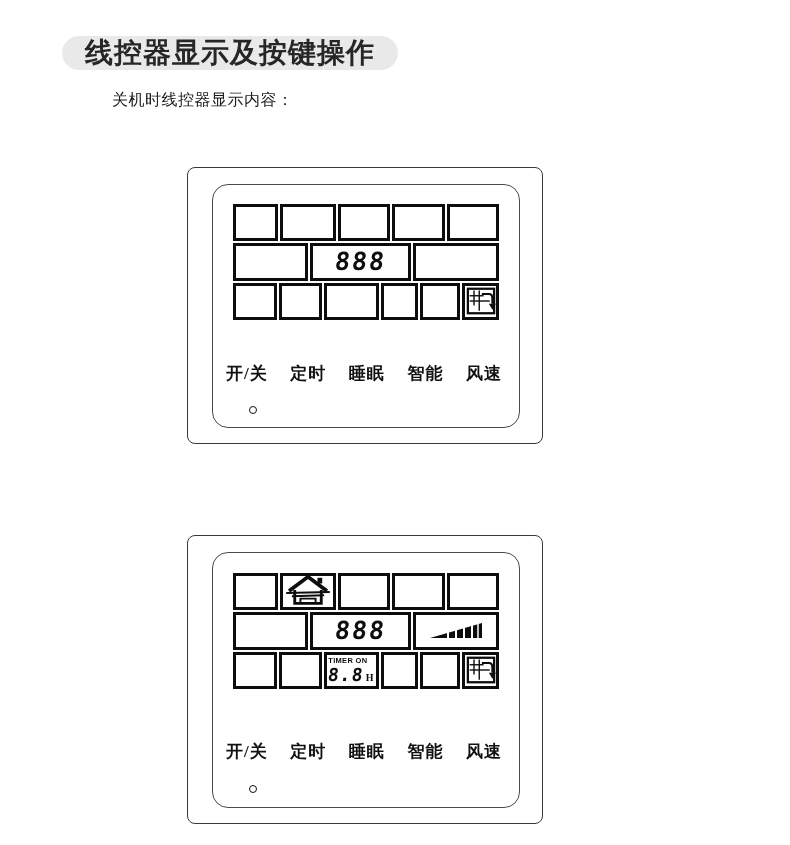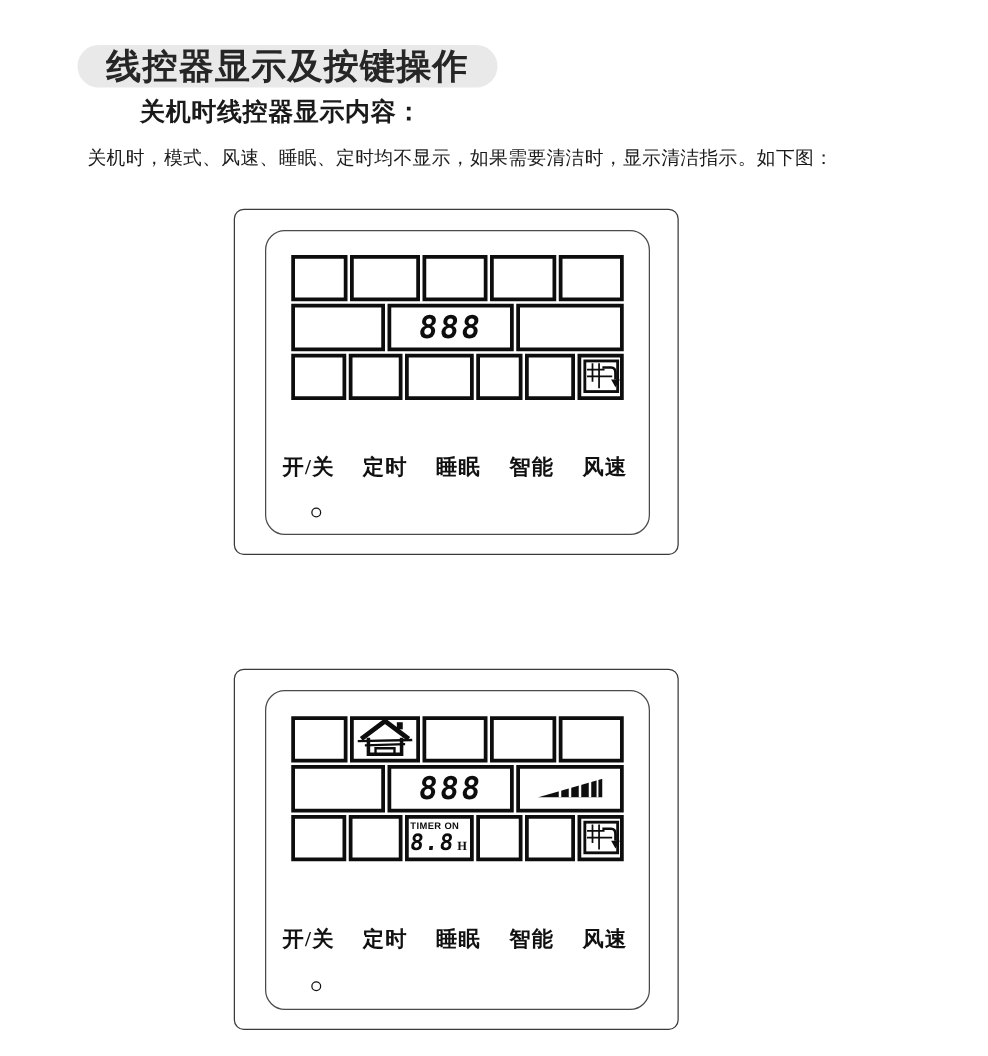--- a/index.html
+++ b/index.html
@@ -7,21 +7,21 @@
   .page {
     position:relative; width:790px; height:845px; background:#ffffff;
     font-family:"Liberation Sans", sans-serif; color:#1a1a1a; overflow:hidden;
   }
   .pill {
     position:absolute; left:62px; top:36px; width:336px; height:34px;
     background:#e9e9e9; border-radius:17px;
     display:flex; align-items:center; justify-content:center;
     font-size:28px; font-weight:700; letter-spacing:1px; color:#262626;
   }
-  .heading { position:absolute; left:112px; top:76px; font-size:20px; font-weight:700; letter-spacing:0.5px; }
+  .heading { position:absolute; left:112px; top:90px; font-size:16px; font-weight:400; letter-spacing:0.5px; }
   .para { position:absolute; font-size:15px; letter-spacing:0.3px; white-space:nowrap; }
   #para1 { left:70px; top:117px; }
   #para2 { left:57px; top:487px; }
 
   .panel {
     position:absolute; left:187px; width:356px;
     border:1px solid #3a3a3a; border-radius:8px; background:#fff;
   }
   #panel1 { top:167px; height:277px; }
   #panel2 { top:535px; height:289px; }
@@ -78,21 +78,20 @@
 </head>
 <body>
 
 <div class="page">
 
   <div class="pill">
     <span>线控器显示及按键操作</span>
   </div>
 
   <div class="heading">关机时线控器显示内容：</div>
-  <div class="para" id="para1">关机时，模式、风速、睡眠、定时均不显示，如果需要清洁时，显示清洁指示。如下图：</div>
 
   <div class="panel" id="panel1">
     <div class="panel-inner"></div>
 
     <div class="lcdgrid">
       <div class="lcdrow">
         <div class="cell" style="flex:44"></div>
         <div class="cell" style="flex:56"></div>
         <div class="cell" style="flex:51"></div>
         <div class="cell" style="flex:52"></div>

